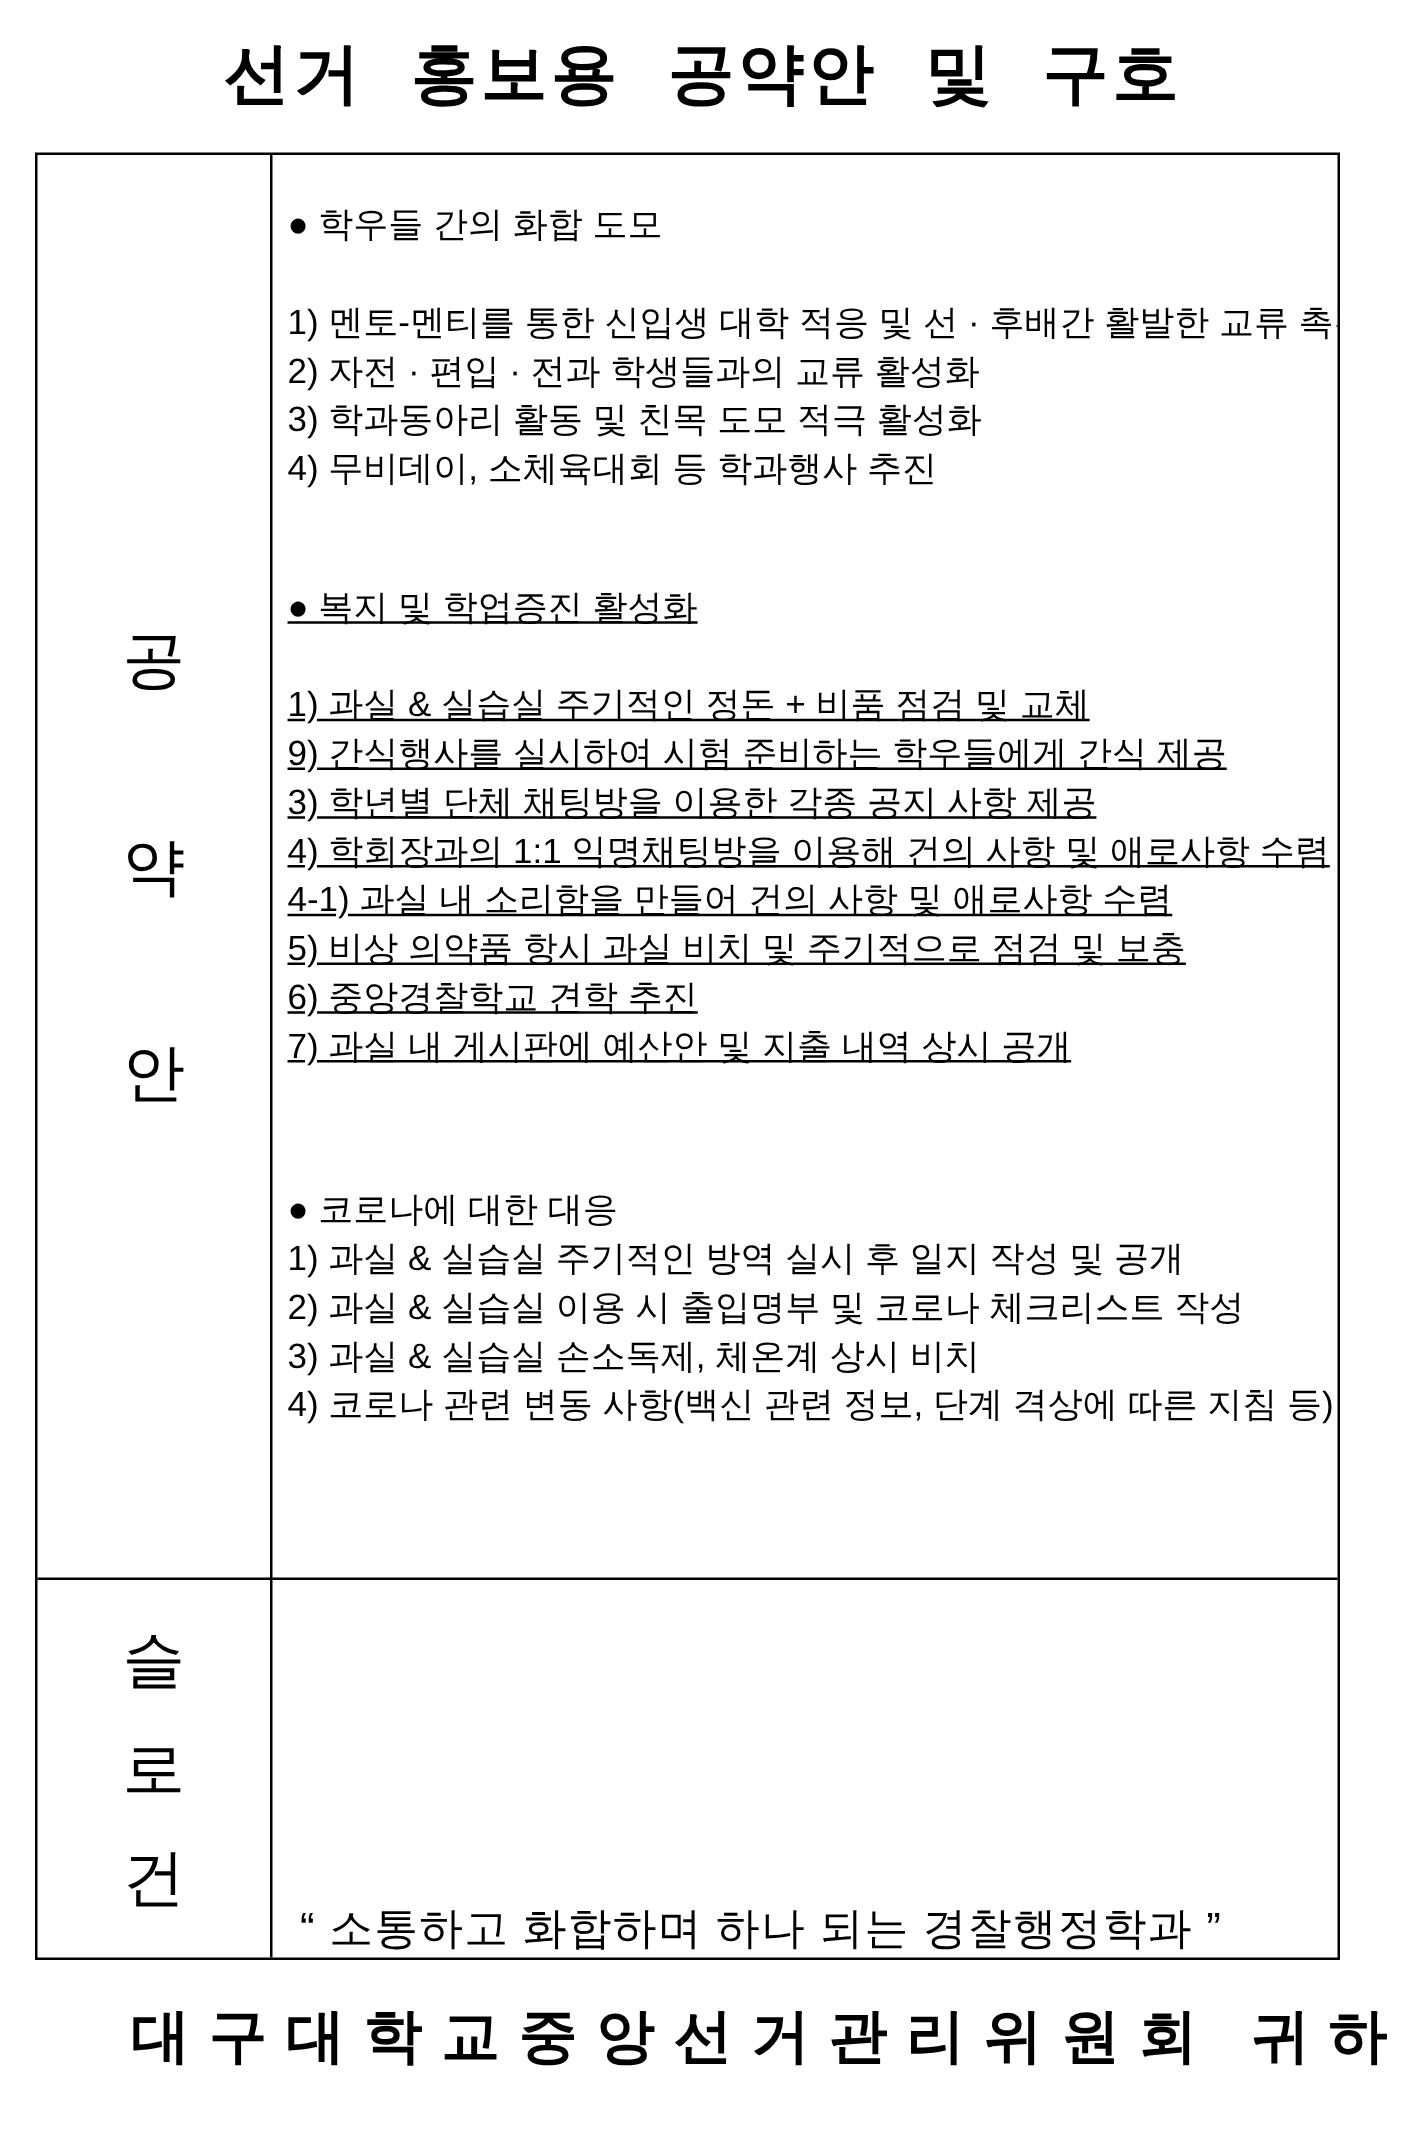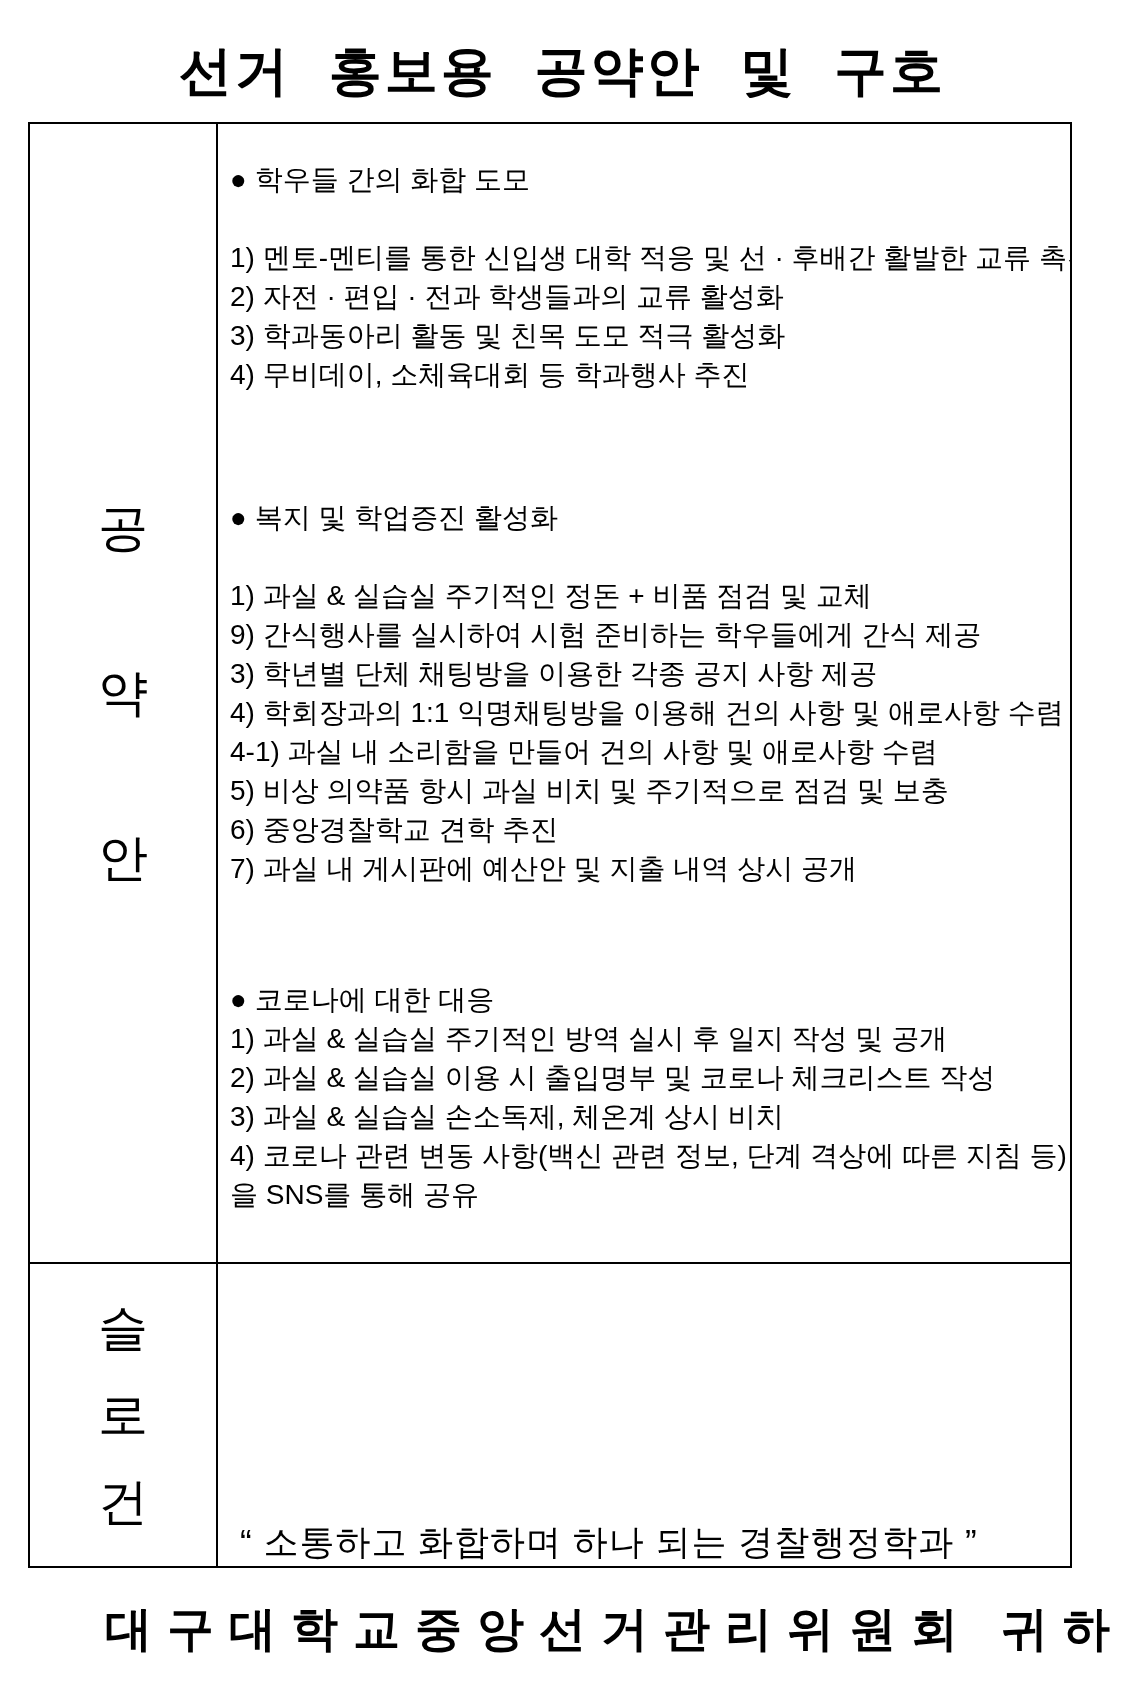--- a/index.html
+++ b/index.html
@@ -5,21 +5,21 @@
   * { margin: 0; padding: 0; box-sizing: border-box; }
   html, body { background: #ffffff; }
   body {
     width: 1125px; height: 1707px;
     position: relative;
     color: #000;
     font-family: "Liberation Sans", "DejaVu Sans", sans-serif;
   }
   .page-title {
     position: absolute;
-    top: 36px; left: 0; width: 100%;
+    top: 24px; left: 0; width: 100%;
     text-align: center;
     font-size: 53px;
     font-weight: bold;
     letter-spacing: 3px;
     word-spacing: 20px;
     white-space: nowrap;
   }
   .doc-table {
     position: absolute;
     left: 28px; top: 122px;
@@ -42,21 +42,21 @@
   .rh-pledge { gap: 107px; }
   .rh-slogan { gap: 29px; }
   .pledge-content {
     padding: 36px 0 0 12px;
     font-size: 28px;
     line-height: 39px;
     overflow: hidden;
   }
   .pledge-line { white-space: nowrap; }
   .sec1 .section-heading, .sec2 .section-heading { margin-bottom: 39px; }
-  .sec2 { margin-top: 104px; }
+  .sec2 { margin-top: 72px; text-decoration: underline; }
   .sec3 { margin-top: 92px; }
   .slogan-cell {
     display: flex;
     align-items: flex-end;
     padding-left: 22px;
     font-size: 35px;
     font-weight: normal;
     letter-spacing: 1px;
     white-space: nowrap;
   }
@@ -104,21 +104,20 @@
       <div class="pledge-line">6) 중앙경찰학교 견학 추진</div>
       <div class="pledge-line">7) 과실 내 게시판에 예산안 및 지출 내역 상시 공개</div>
     </div>
 
     <div class="section sec3">
       <div class="section-heading pledge-line">● 코로나에 대한 대응</div>
       <div class="pledge-line">1) 과실 &amp; 실습실 주기적인 방역 실시 후 일지 작성 및 공개</div>
       <div class="pledge-line">2) 과실 &amp; 실습실 이용 시 출입명부 및 코로나 체크리스트 작성</div>
       <div class="pledge-line">3) 과실 &amp; 실습실 손소독제, 체온계 상시 비치</div>
       <div class="pledge-line">4) 코로나 관련 변동 사항(백신 관련 정보, 단계 격상에 따른 지침 등)</div>
-      <div class="pledge-line">을 SNS를 통해 공유</div>
     </div>
 
   </div>
 
   <div class="row-header rh-slogan">
     <span>슬</span>
     <span>로</span>
     <span>건</span>
   </div>
 

